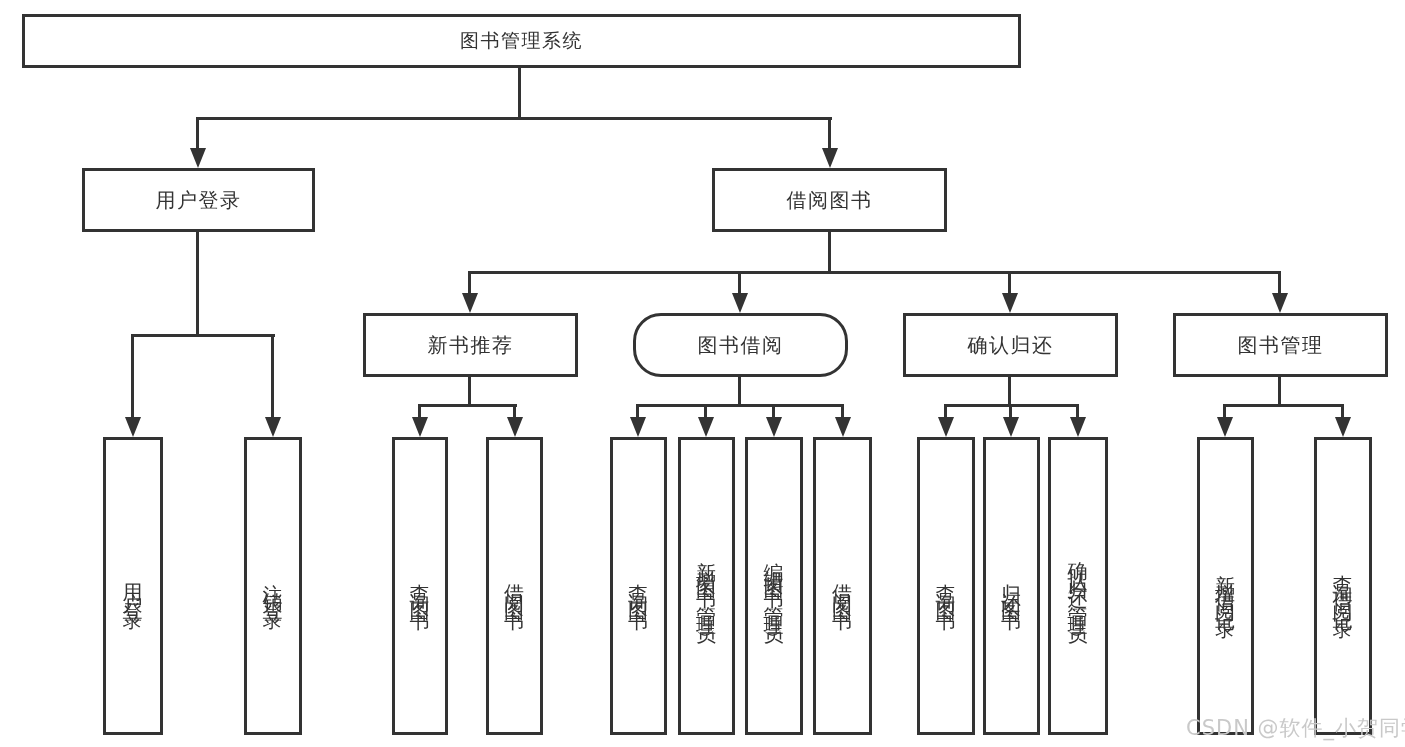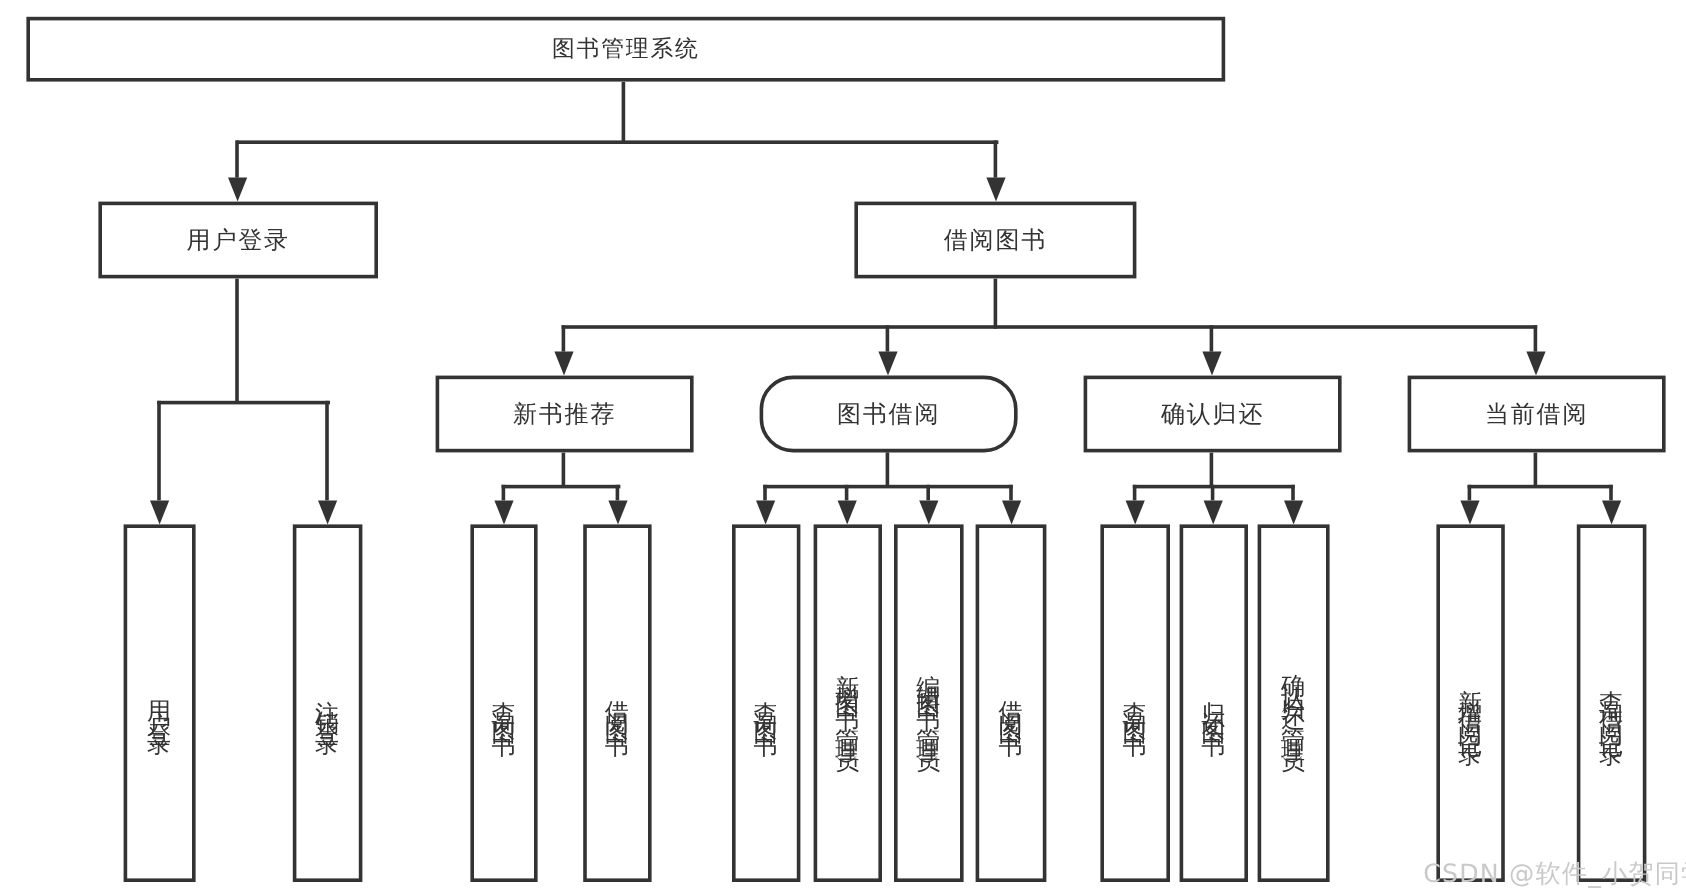--- a/index.html
+++ b/index.html
@@ -103,21 +103,21 @@
   <div class="vline" style="left:828px; top:232px; height:42px;"></div>
   <div class="hline" style="left:468px; top:271px; width:813px;"></div>
   <div class="arrow" style="left:468px; top:271px; height:22px;"></div>
   <div class="arrow" style="left:738px; top:271px; height:22px;"></div>
   <div class="arrow" style="left:1008px; top:271px; height:22px;"></div>
   <div class="arrow" style="left:1278px; top:271px; height:22px;"></div>
 
   <div class="node" style="left:363px; top:313px; width:215px; height:64px;">新书推荐</div>
   <div class="node" style="left:633px; top:313px; width:215px; height:64px;border-radius:28px;">图书借阅</div>
   <div class="node" style="left:903px; top:313px; width:215px; height:64px;">确认归还</div>
-  <div class="node" style="left:1173px; top:313px; width:215px; height:64px;">当前借阅</div>
+  <div class="node" style="left:1173px; top:313px; width:215px; height:64px;">图书管理</div>
 
   <div class="vline" style="left:468px; top:377px; height:29px;"></div>
   <div class="hline" style="left:418px; top:404px; width:99px;"></div>
   <div class="arrow" style="left:418px; top:404px; height:13px;"></div>
   <div class="arrow" style="left:513px; top:404px; height:13px;"></div>
 
   <div class="vline" style="left:738px; top:377px; height:29px;"></div>
   <div class="hline" style="left:636px; top:404px; width:208px;"></div>
   <div class="arrow" style="left:636px; top:404px; height:13px;"></div>
   <div class="arrow" style="left:704px; top:404px; height:13px;"></div>

